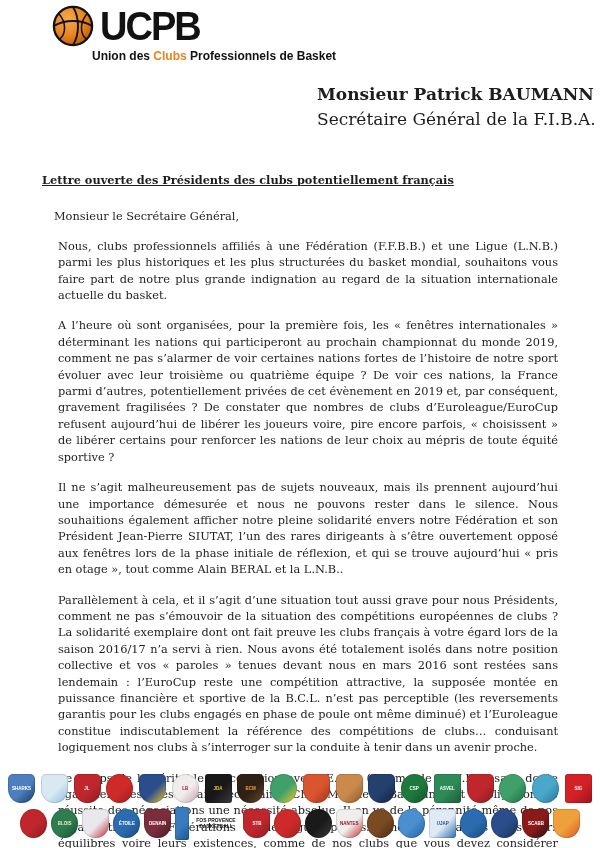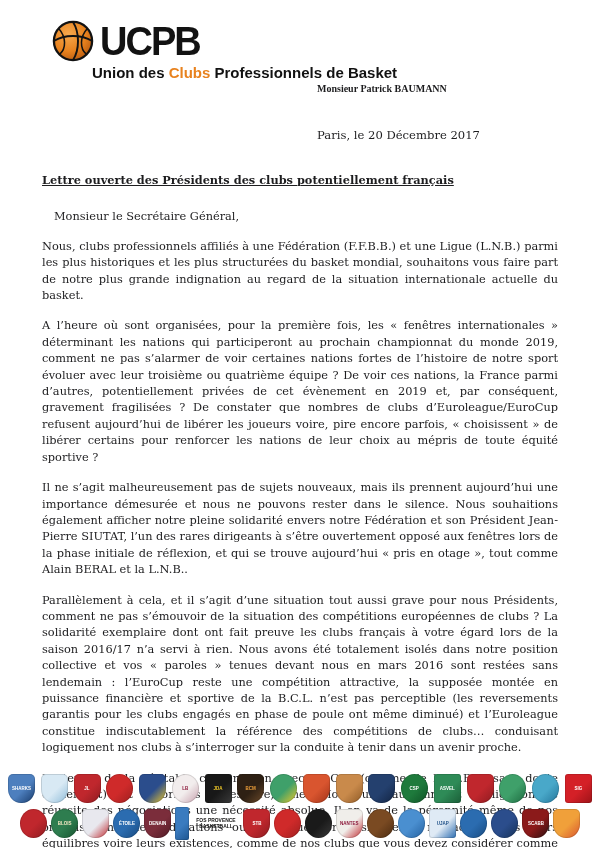--- a/index.html
+++ b/index.html
@@ -2,42 +2,42 @@
 <html><head>
 <meta charset="utf-8">
 <style>
   html,body{margin:0;padding:0;background:#888;}
   .page{
     position:relative;width:600px;height:848px;margin:0 auto;
     background:#ffffff;overflow:hidden;
     font-family:"DejaVu Serif", serif;color:#1d1d1f;
   }
   
-  .ucpb{position:absolute;left:52px;top:20px;width:200px;}
+  .ucpb{position:absolute;left:52px;top:5px;width:200px;}
   .ucpb-top{display:flex;align-items:center;gap:6px;}
   .ball{width:42px;height:42px;flex:0 0 auto;}
   .acronym{
     font-family:"Liberation Sans", sans-serif;font-weight:800;
     font-size:38px;letter-spacing:-2px;color:#121212;line-height:1;
     transform:scaleY(1.05);
   }
   .tagline{
     margin-top:2px;font-family:"Liberation Sans", sans-serif;
-    font-weight:700;font-size:15px;color:#121212;white-space:nowrap;padding-left:40px;
+    font-weight:700;font-size:12px;color:#121212;white-space:nowrap;padding-left:40px;
   }
   .tagline .orange{color:#e8821e;}
   
-  .recipient{position:absolute;left:317px;top:82px;font-size:10px;line-height:1.45;font-family:Liberation Serif, serif;}
+  .recipient{position:absolute;left:317px;top:82px;font-size:17px;line-height:1.45;}
   .recipient .name{font-weight:700;}
   .dateline{position:absolute;left:317px;top:128px;font-size:11.6px;}
   
   .body-text{position:absolute;left:42px;right:42px;top:172px;font-size:11.35px;line-height:16.4px;}
   .subject{font-weight:700;text-decoration:underline;margin:0 0 20px 0;}
   .salutation{margin:0 0 13px 12px;}
-  .para{margin:0 0 14px 0;text-align:justify;}
+  .para{margin:0 0 14px 16px;text-align:justify;}
   
   .logos{position:absolute;left:0;right:0;bottom:8px;}
   .logo-row{display:flex;justify-content:space-between;align-items:center;}
   .logo-row.r1{padding:0 8px;margin-bottom:4px;}
   .logo-row.r2{padding:0 20px;}
   .club-badge{
     width:27px;height:29px;display:flex;align-items:center;justify-content:center;
     font-family:"Liberation Sans", sans-serif;font-weight:700;
     box-shadow:0 0 0 1px rgba(0,0,0,.12) inset;
     flex:0 0 auto;text-align:center;overflow:hidden;
@@ -71,22 +71,22 @@
         <path d="M7 9 C 15 18, 15 30, 8 36" fill="none" stroke="#121212" stroke-width="1.6"></path>
         <path d="M37 9 C 29 18, 29 30, 36 36" fill="none" stroke="#121212" stroke-width="1.6"></path>
       </svg>
       <div class="acronym">UCPB</div>
     </div>
     <div class="tagline"><span>Union des </span><span class="orange">Clubs</span><span> Professionnels de Basket</span></div>
   </div>
 
   <div class="recipient">
     <div class="name">Monsieur Patrick BAUMANN</div>
+    <div>Secrétaire Général de la F.I.B.A.</div>
   </div>
-  <div class="dateline">Paris, le 20 Décembre 2017</div>
 
   <div class="body-text">
     <p class="subject">Lettre ouverte des Présidents des clubs potentiellement français</p>
     <p class="salutation">Monsieur le Secrétaire Général,</p>
     <p class="para">Nous, clubs professionnels affiliés à une Fédération (F.F.B.B.) et une Ligue (L.N.B.) parmi les plus historiques et les plus structurées du basket mondial, souhaitons vous faire part de notre plus grande indignation au regard de la situation internationale actuelle du basket.</p>
     <p class="para">A l’heure où sont organisées, pour la première fois, les « fenêtres  internationales » déterminant les nations qui participeront au prochain championnat du monde 2019, comment ne pas s’alarmer de voir certaines nations fortes de l’histoire de notre sport évoluer avec leur troisième ou quatrième équipe ? De voir ces nations, la France parmi d’autres, potentiellement privées de cet évènement en 2019 et, par conséquent, gravement fragilisées ? De constater que nombres de clubs d’Euroleague/EuroCup refusent aujourd’hui de libérer les joueurs voire, pire encore parfois, « choisissent » de libérer certains pour renforcer les nations de leur choix au mépris de toute équité sportive ?</p>
     <p class="para">Il ne s’agit malheureusement pas de sujets nouveaux, mais ils prennent aujourd’hui une importance démesurée et nous ne pouvons rester dans le silence. Nous souhaitions également afficher notre pleine solidarité envers notre Fédération et son Président Jean-Pierre SIUTAT, l’un des rares dirigeants à s’être ouvertement opposé aux fenêtres lors de la phase initiale de réflexion, et qui se trouve aujourd’hui « pris en otage », tout comme Alain BERAL et la L.N.B..</p>
     <p class="para">Parallèlement à cela, et il s’agit d’une situation tout aussi grave pour nous Présidents, comment ne pas s’émouvoir de la situation des compétitions européennes de clubs ? La solidarité exemplaire dont ont fait preuve les clubs français à votre égard lors de la saison 2016/17 n’a servi à rien. Nous avons été totalement isolés dans notre position collective et vos « paroles » tenues devant nous en mars 2016 sont restées sans lendemain : l’EuroCup reste une compétition attractive, la supposée montée en puissance financière et sportive de la B.C.L. n’est pas perceptible (les reversements garantis pour les clubs engagés en phase de poule ont même diminué) et l’Euroleague constitue indiscutablement la référence des compétitions de clubs… conduisant logiquement nos clubs à s’interroger sur la conduite à tenir dans un avenir proche.</p>
     <p class="para">Le temps de la véritable concertation avec l’E.C.A. (comme de la N.B.A. sans doute également) est désormais nécessaire, Cher Monsieur Baumann, et l’obligation de réussite des négociations une nécessité absolue. Il en va de la pérennité même de nos organisations, de Fédérations ou de Ligues professionnelles menacées dans leurs équilibres voire leurs existences, comme de nos clubs que vous devez considérer comme une base essentielle de votre organisation et être attentif à leurs positions.</p>
   </div>

